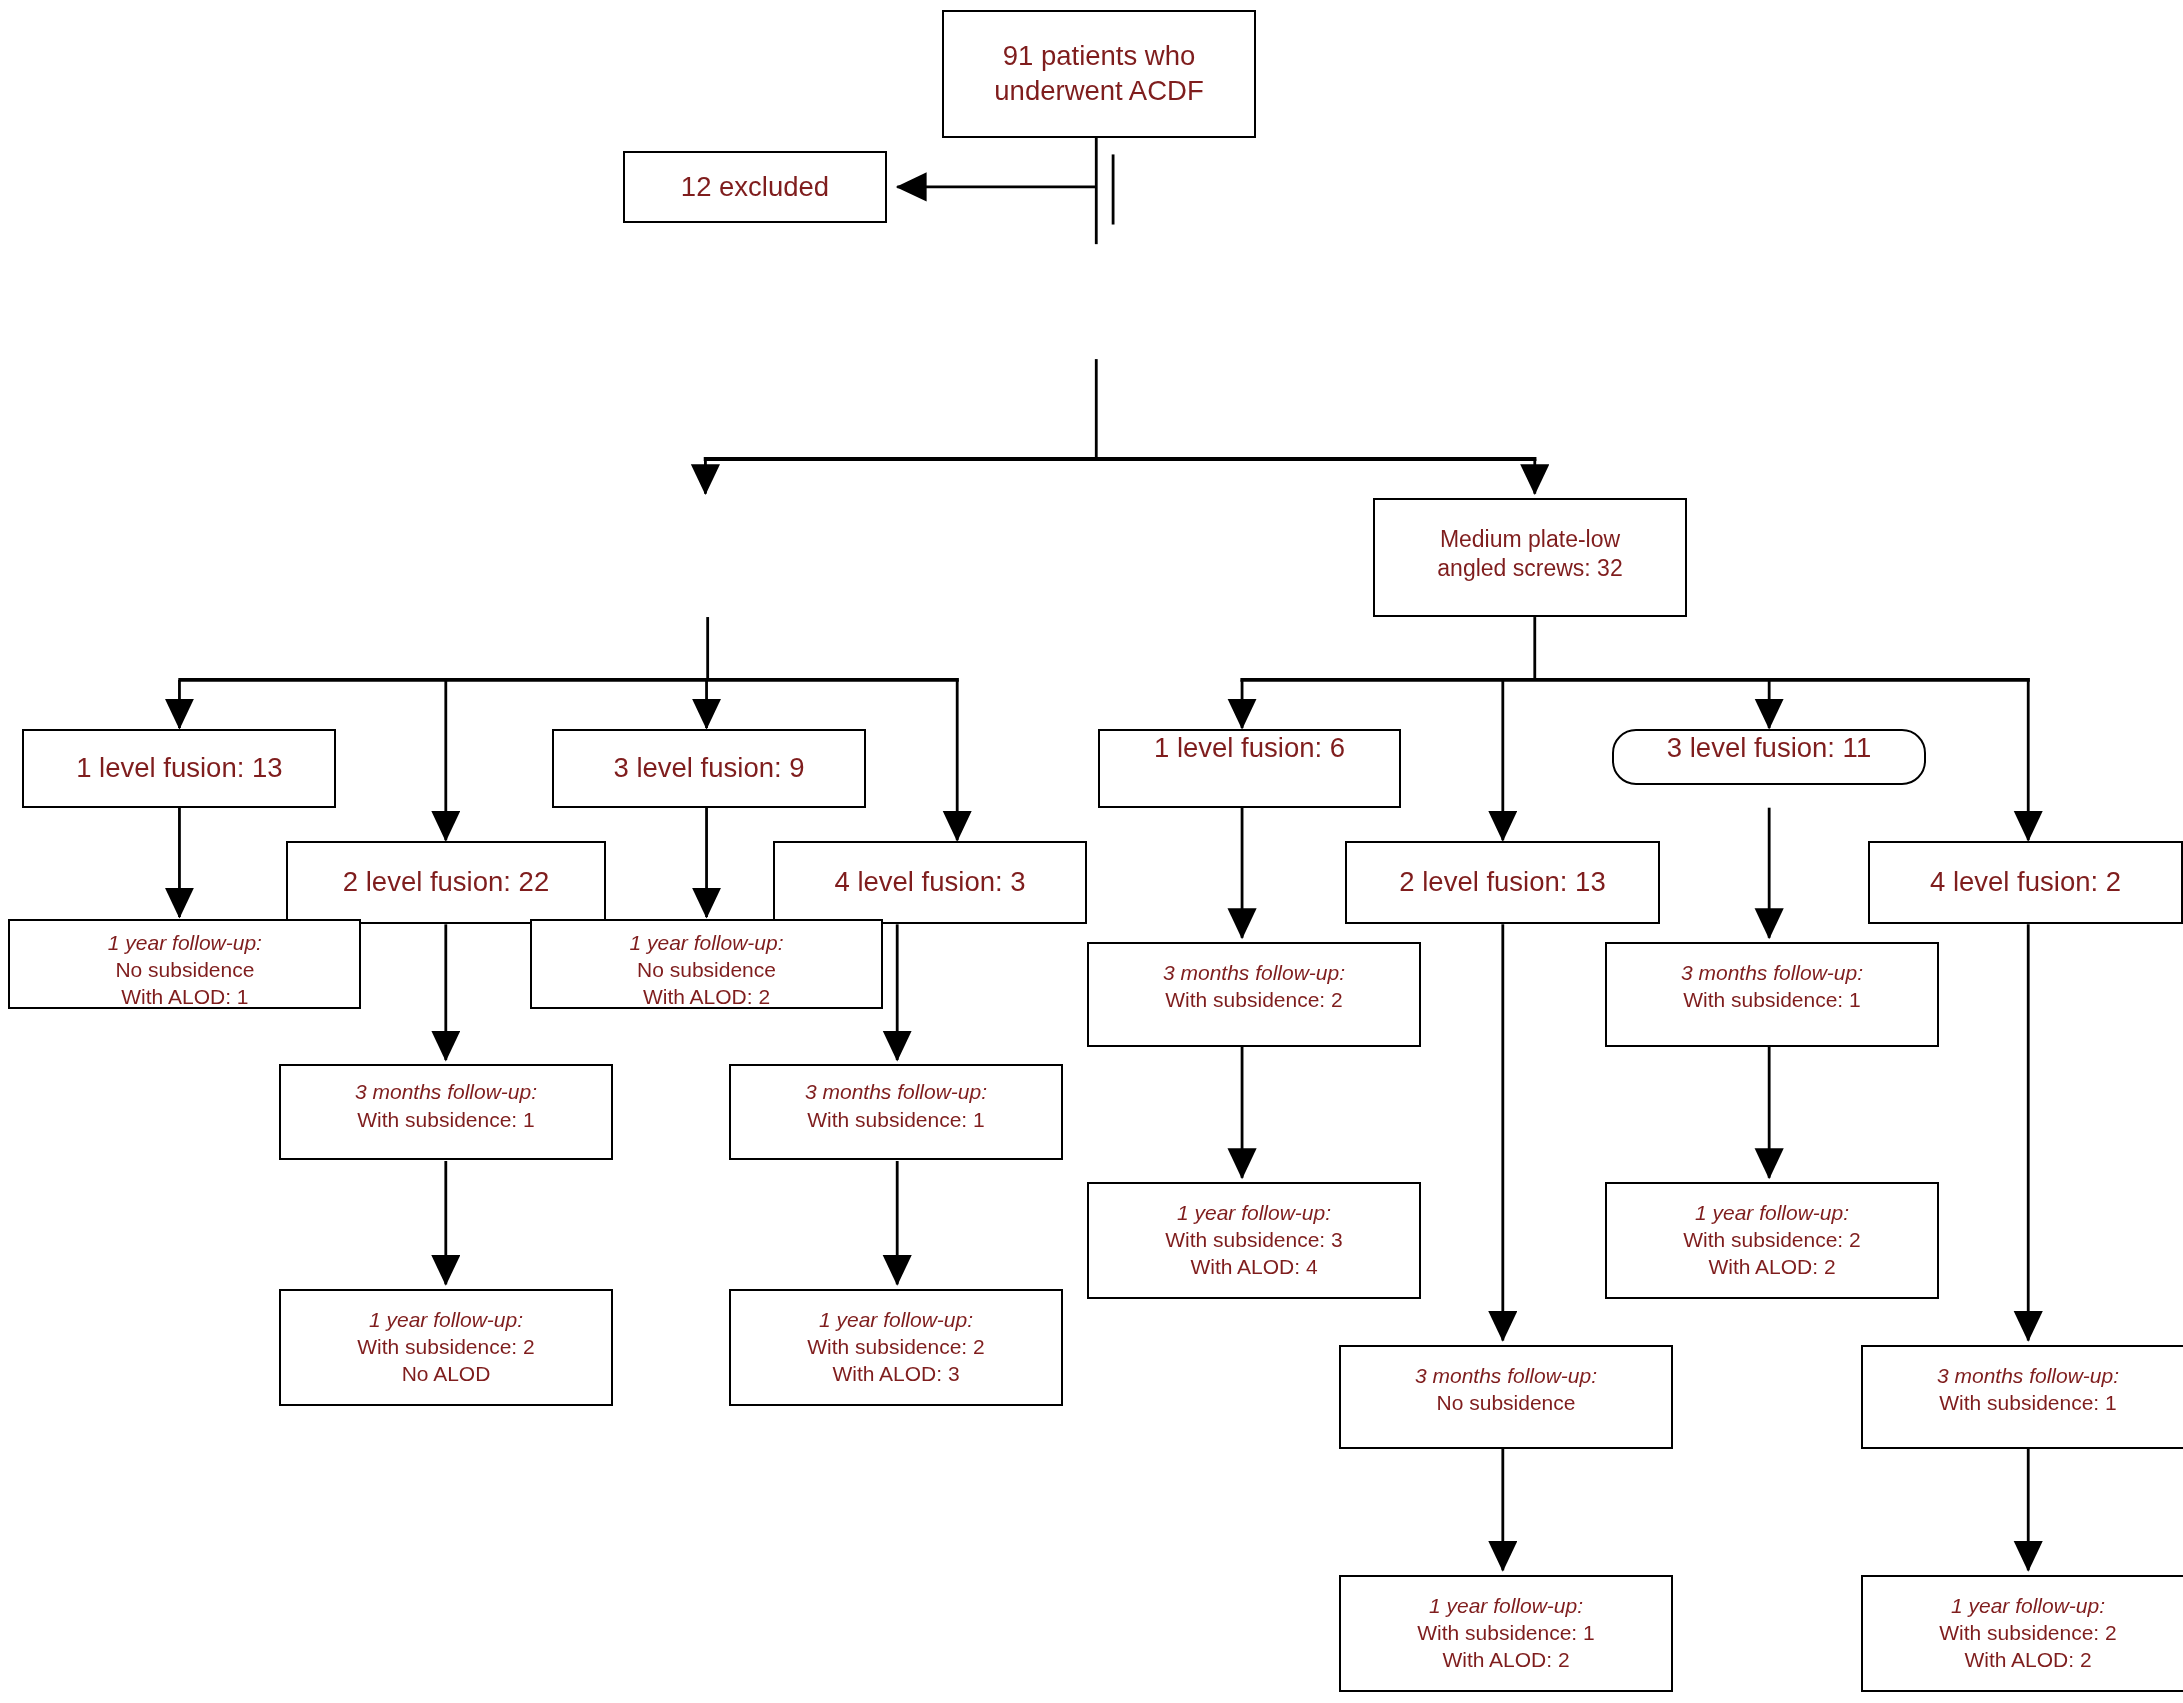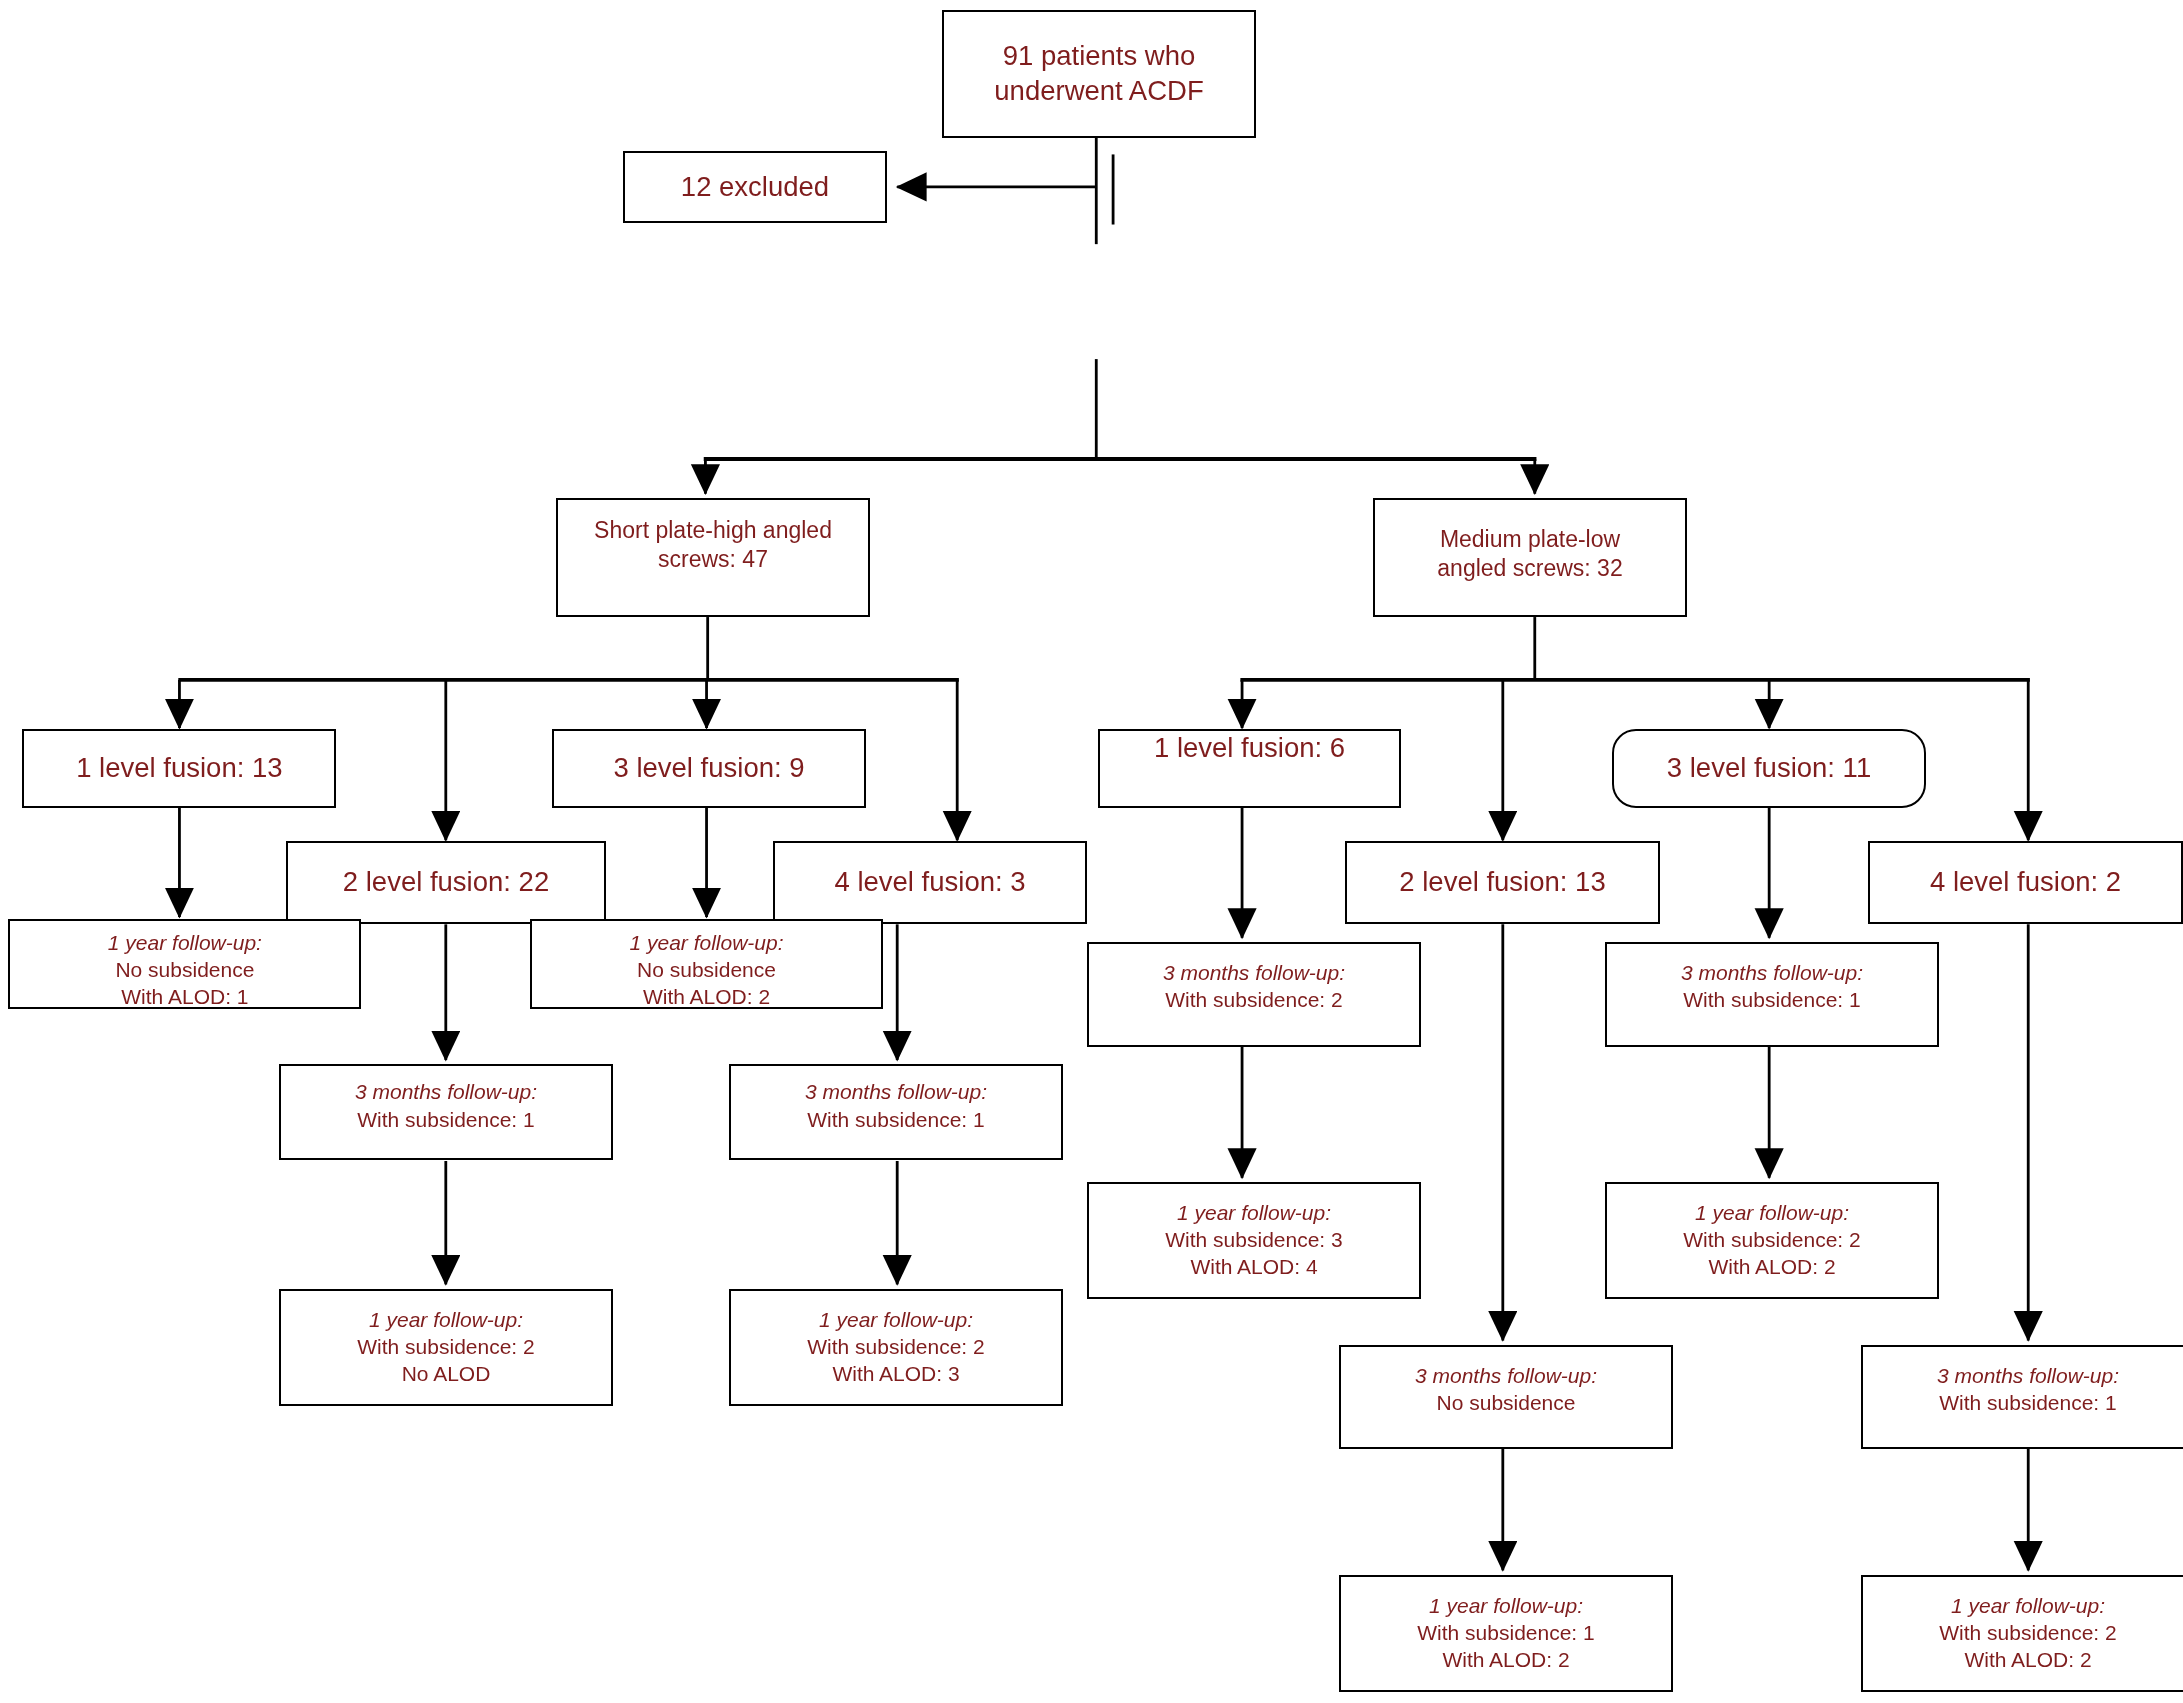--- a/index.html
+++ b/index.html
@@ -109,24 +109,20 @@
   <div class="node big" style="left:942px;top:10px;width:314px;height:128px;justify-content:center;">
     <span class="ln">91 patients who</span>
     <span class="ln">underwent ACDF</span>
   </div>
 
   <div class="node big" style="left:623px;top:151px;width:264px;height:72px;justify-content:center;">
     <span class="ln">12 excluded</span>
   </div>
 
 
-  <div class="node big" style="left:556px;top:498px;width:314px;height:119px;font-size:23px;padding-top:15.7px;">
-    <span class="ln">Short plate-high angled</span>
-    <span class="ln">screws: 47</span>
-  </div>
 
   <div class="node big" style="left:1373px;top:498px;width:314px;height:119px;font-size:23px;padding-top:25px;">
     <span class="ln">Medium plate-low</span>
     <span class="ln">angled screws: 32</span>
   </div>
 
   <div class="node big" style="left:22.4px;top:729px;width:314px;height:79px;justify-content:center;">
     <span class="ln">1 level fusion: 13</span>
   </div>
   <div class="node big" style="left:286px;top:841px;width:320px;height:83px;justify-content:center;">
@@ -138,21 +134,21 @@
   <div class="node big" style="left:773px;top:841px;width:314px;height:83px;justify-content:center;">
     <span class="ln">4 level fusion: 3</span>
   </div>
 
   <div class="node big" style="left:1098px;top:729px;width:303px;height:79px;">
     <span class="ln">1 level fusion: 6</span>
   </div>
   <div class="node big" style="left:1345px;top:841px;width:315px;height:83px;justify-content:center;">
     <span class="ln">2 level fusion: 13</span>
   </div>
-  <div class="node big" style="left:1612px;top:729px;width:314px;height:79px;justify-content:center;border-radius:24px;">
+  <div class="node big" style="left:1612px;top:729px;width:314px;height:56px;border-radius:24px;">
     <span class="ln">3 level fusion: 11</span>
   </div>
   <div class="node big" style="left:1868px;top:841px;width:315px;height:83px;justify-content:center;">
     <span class="ln">4 level fusion: 2</span>
   </div>
 
   <div class="node det" style="left:8.4px;top:919px;width:353px;height:90px;padding-top:7.9px;">
     <span class="ln hdr">1 year follow-up:</span>
     <span class="ln">No subsidence</span>
     <span class="ln">With ALOD: 1</span>

